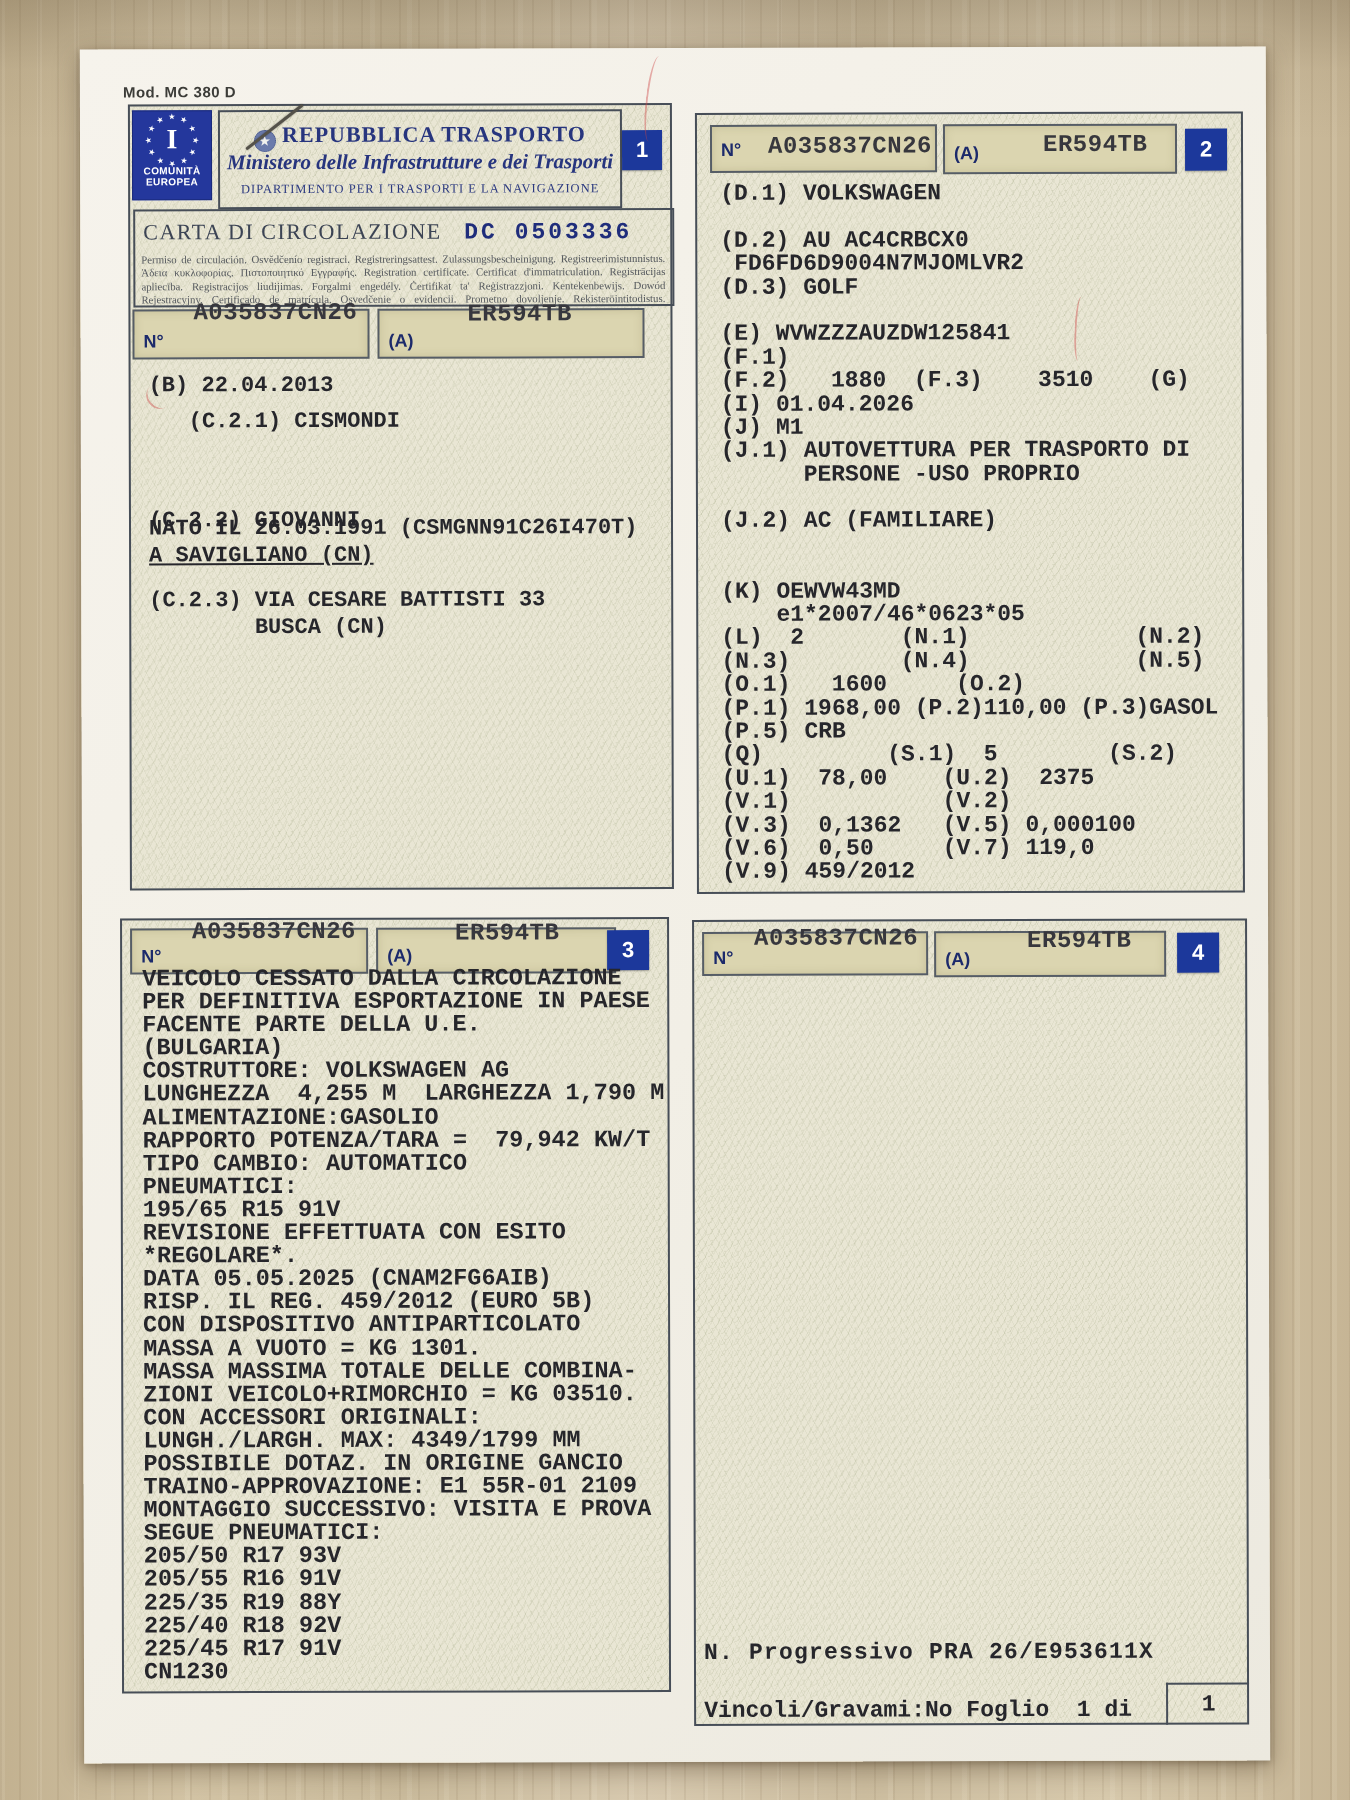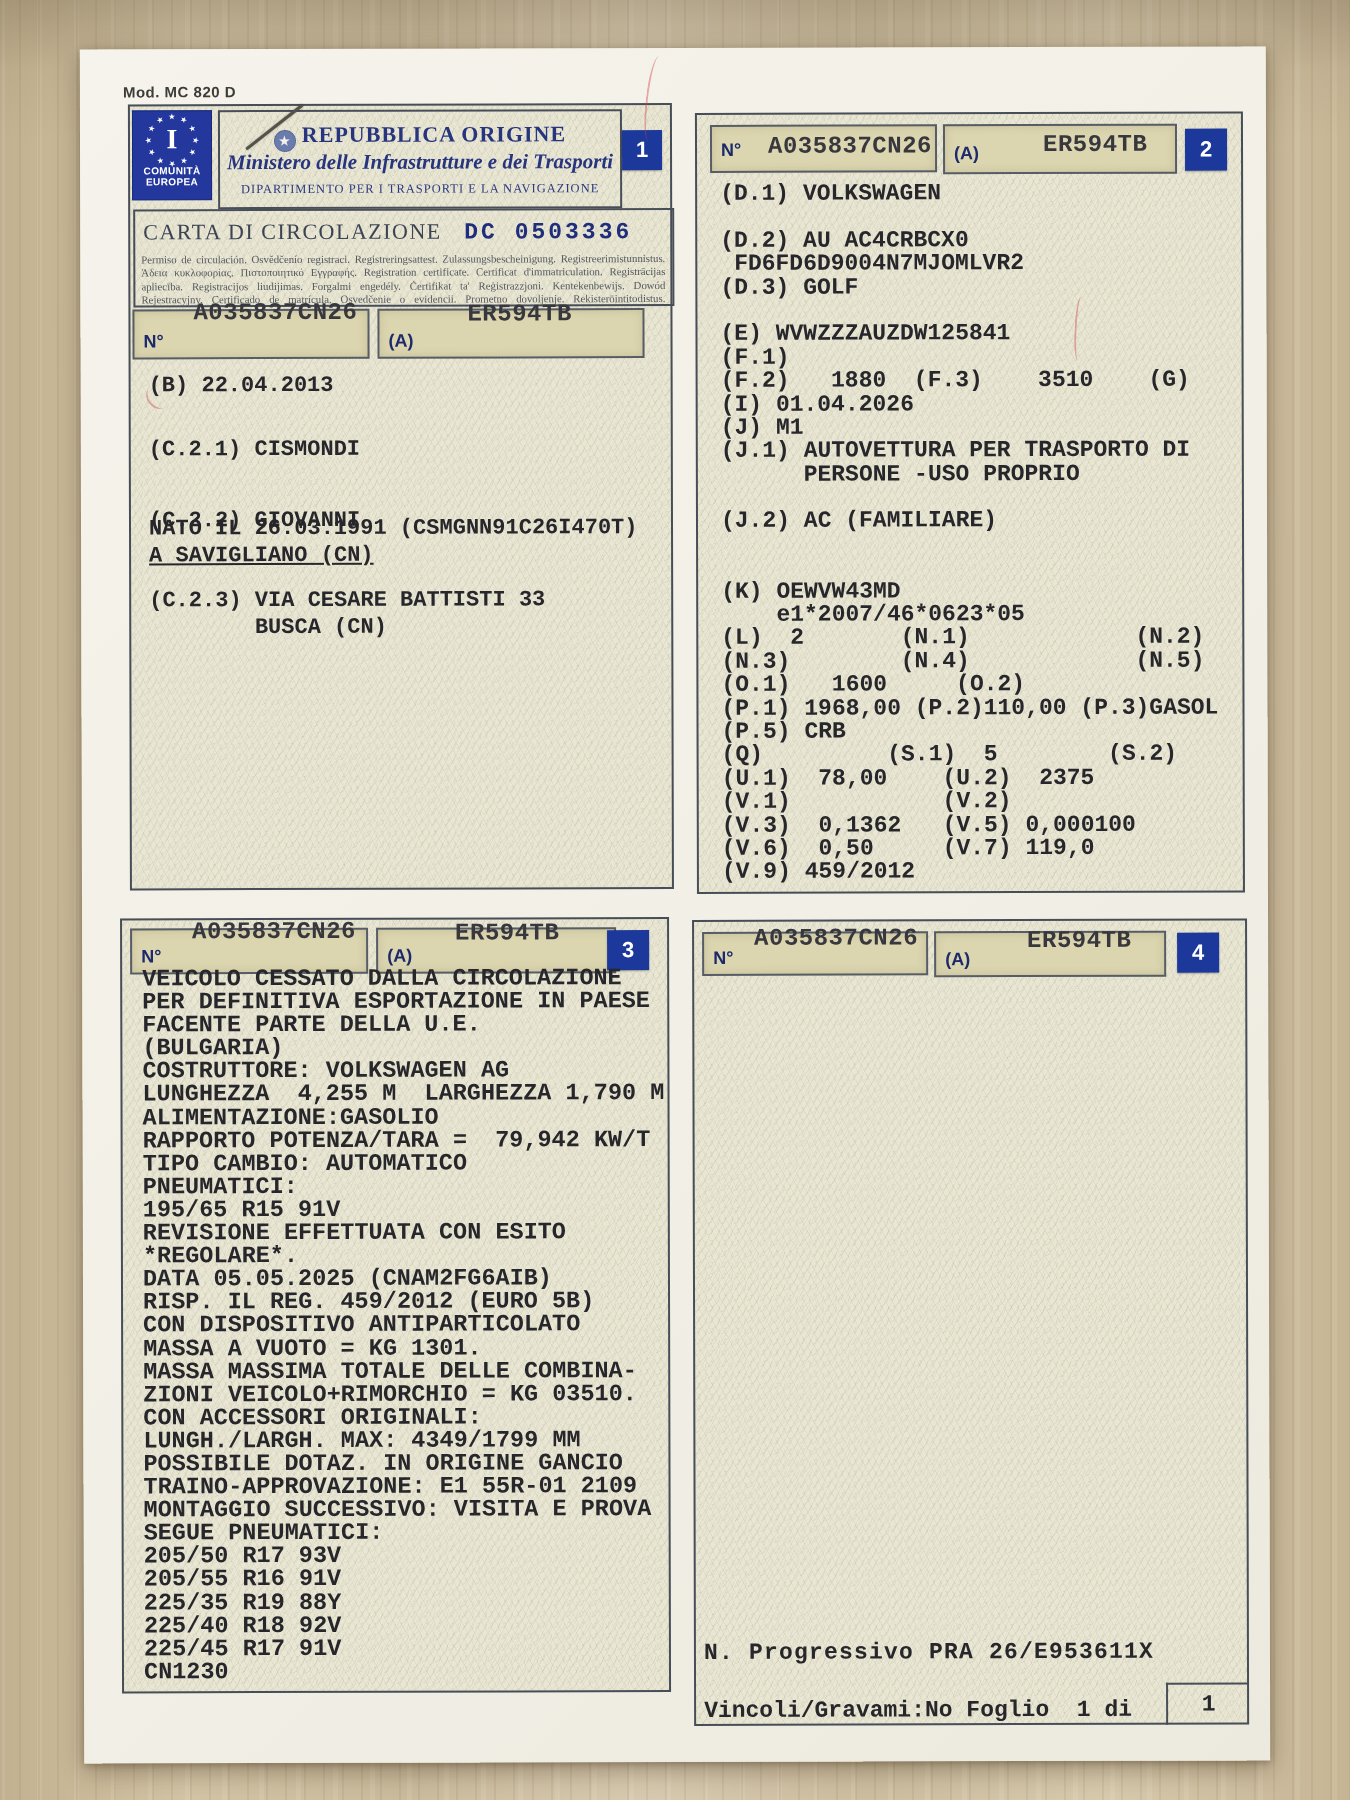--- a/index.html
+++ b/index.html
@@ -84,21 +84,21 @@
   .boxlabel{position:absolute;left:9px;bottom:5px;font:700 18px "Liberation Sans",sans-serif;color:#1c2a6b;}
   .stamp{position:absolute;font:700 24px "Liberation Mono",monospace;color:#37373d;
          letter-spacing:0.5px;white-space:pre;}
   
   .badge{position:absolute;background:#1c389b;color:#ffffff;display:flex;align-items:center;
          justify-content:center;font:700 22px "Liberation Sans",sans-serif;
          box-shadow:0 1px 2px rgba(0,0,0,0.3);}
   
   .tw{font-family:"Liberation Mono",monospace;font-weight:700;color:#26262b;white-space:pre;}
   .q1line{position:absolute;left:18px;font-size:22px;line-height:24px;}
-  .q1l0{top:268px;} .q1l1{top:332px;} .q1l2{top:366px;margin-top:37px;} .q1l3{top:411px;}
+  .q1l0{top:268px;} .q1l1{top:304px;margin-left:40px;} .q1l2{top:366px;margin-top:37px;} .q1l3{top:411px;}
   .q1l4{top:438px;text-decoration:underline;} .q1l5{top:483px;} .q1l6{top:510px;}
   #q2lines{left:23px;top:68px;width:515px;}
   .q2-line{height:23.4px;line-height:23.4px;font-size:23px;}
   #q3lines{left:20px;top:47px;width:520px;}
   .q3-line{height:23.1px;line-height:23.1px;font-size:23.5px;}
   
   .imposta{left:363px;top:682px;width:148px;height:100px;border:2px solid #4d5466;
            background:#e9e5cf;box-shadow:inset 0 0 0 2px #e9e5cf, inset 0 0 0 3px #717a8c;z-index:5;}
   .imposta-line{text-align:center;font:400 15.5px "Liberation Serif",serif;color:#4b5878;
            line-height:19px;letter-spacing:0.5px;}
@@ -115,21 +115,21 @@
   .pen{position:absolute;border-left:2.5px solid rgba(205,70,70,0.42);border-radius:60%;}
   .pen1{left:566px;top:8px;width:14px;height:86px;transform:rotate(7deg);}
   .pen2{left:66px;top:334px;width:22px;height:26px;transform:rotate(-40deg);}
   .pen3{left:994px;top:250px;width:8px;height:64px;transform:rotate(3deg);}
 </style>
 </head>
 <body>
 
 <div id="paper">
 
-  <div class="abs modcode">Mod. MC 820 D</div>
+  <div class="abs modcode">Mod. MC 380 D</div>
 
   <div class="q" id="q1">
     <div class="abs eu">
       <div class="eu-ring">
         <span class="eu-star"></span>
           <span class="eu-star"></span>
           <span class="eu-star"></span>
           <span class="eu-star"></span>
           <span class="eu-star"></span>
           <span class="eu-star"></span>
@@ -141,21 +141,21 @@
           <span class="eu-star"></span>
       </div>
       <div class="eu-i">I</div>
       <div class="eu-txt">
         <div>COMUNITÀ</div>
         <div>EUROPEA</div>
       </div>
     </div>
 
     <div class="abs titlebox">
-      <div class="rep-row"><span class="it-emblem"></span><span>REPUBBLICA ORIGINE</span></div>
+      <div class="rep-row"><span class="it-emblem"></span><span>REPUBBLICA TRASPORTO</span></div>
       <div class="min-row">Ministero delle Infrastrutture e dei Trasporti</div>
       <div class="dep-row">DIPARTIMENTO PER I TRASPORTI E LA NAVIGAZIONE</div>
     </div>
 
     <div class="badge" style="left:492px;top:25px;width:40px;height:40px;">1</div>
 
     <div class="abs cartabox">
       <div class="carta-title">CARTA DI CIRCOLAZIONE</div>
       <div class="carta-serial">DC 0503336</div>
       <div class="multilang">Permiso de circulación. Osvědčenío registraci. Registreringsattest. Zulassungsbescheinigung. Registreerimistunnistus. Άδεια κυκλοφορίας. Πιστοποιητικό Εγγραφής. Registration certificate. Certificat d'immatriculation. Registrācijas apliecība. Registracijos liudijimas. Forgalmi engedély. Ċertifikat ta' Reġistrazzjoni. Kentekenbewijs. Dowód Rejestracyjny. Certificado de matrícula. Osvedčenie o evidencii. Prometno dovoljenje. Rekisteröintitodistus. Registreringsbeviset. Prometna dozvola</div>

